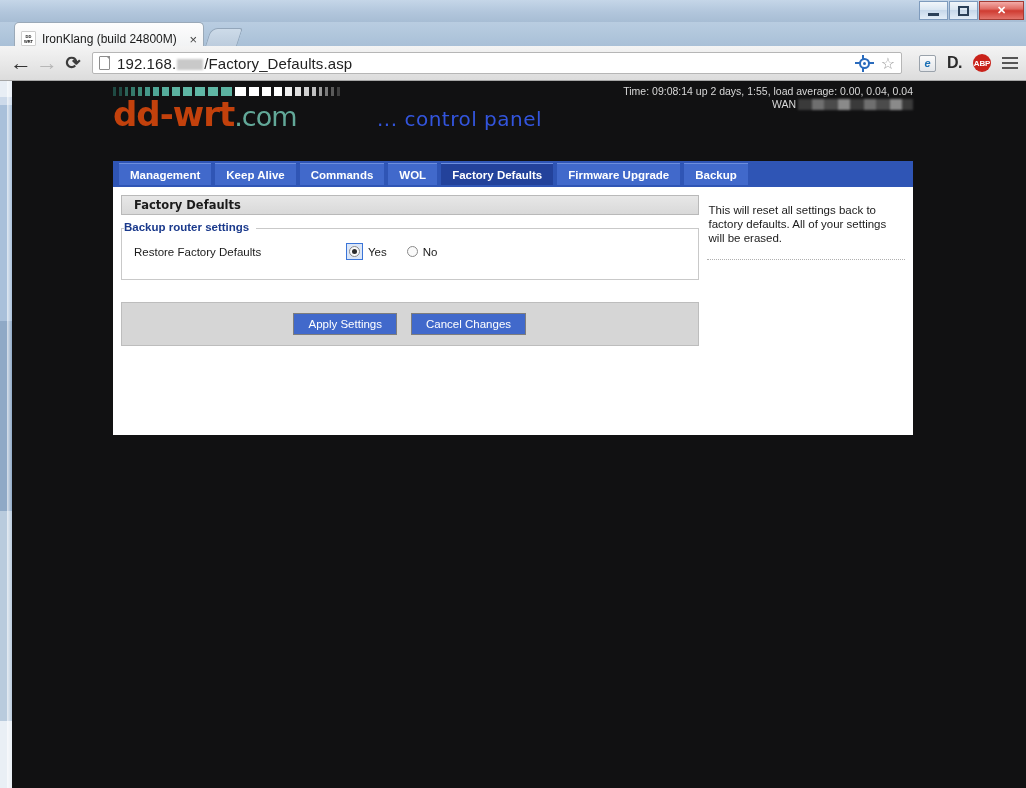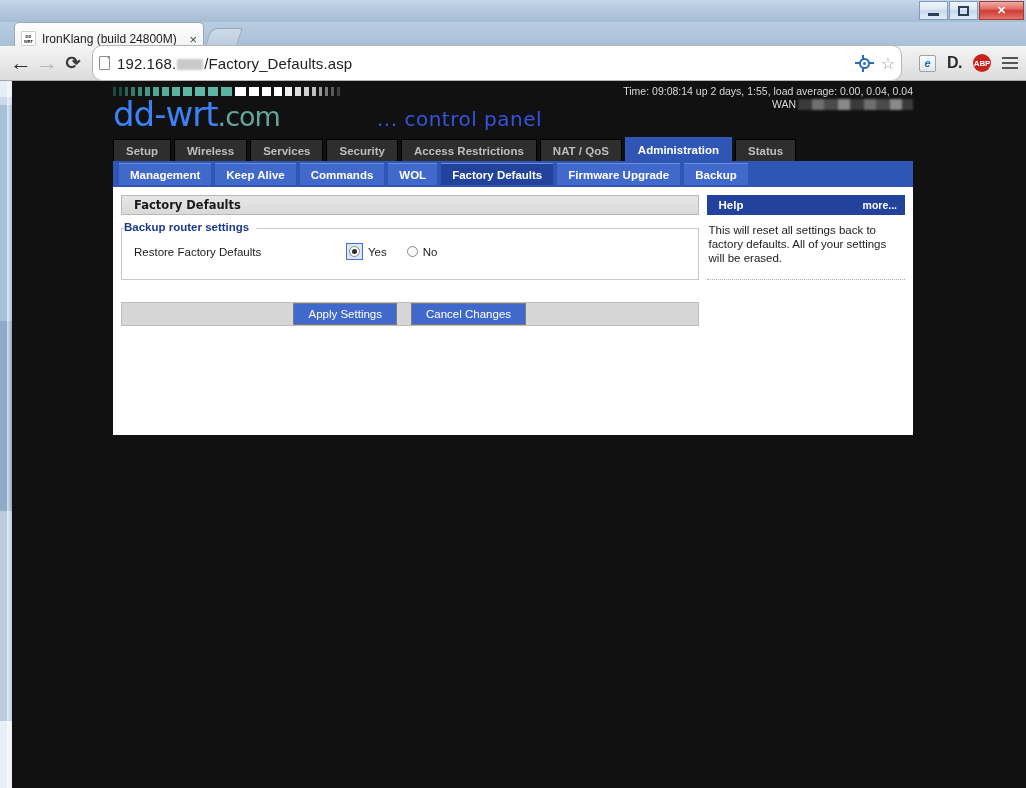--- a/index.html
+++ b/index.html
@@ -100,22 +100,22 @@
     display:flex; align-items:center; padding:0 8px;
   }
   .nav-btn {
     width:26px; height:26px; display:flex; align-items:center; justify-content:center;
     color:#4a4a4a; font-size:19px; flex:none;
   }
   .nav-btn.back { color:#333; font-size:22px; }
   .nav-btn.fwd { color:#b7b7b7; font-size:22px; }
   .nav-btn.reload { color:#3c3c3c; font-size:18px; font-weight:bold;}
   .omnibox {
-    flex:1; height:36px; margin:0 8px 0 6px;
-    background:#ffffff; border:1px solid #b6b6b6; border-radius:10px;
+    flex:1; height:22px; margin:0 8px 0 6px;
+    background:#ffffff; border:1px solid #b6b6b6; border-radius:2px;
     display:flex; align-items:center; padding:0 6px;
   }
   .page-icon {
     width:11px; height:14px; flex:none; margin-right:7px; position:relative;
     background:#fff; border:1px solid #8d8d8d; border-radius:1px;
   }
   .page-icon:after{
     content:""; position:absolute; right:-1px; top:-1px;
     border-left:4px solid transparent; border-top:4px solid #8d8d8d;
   }
@@ -177,21 +177,21 @@
   }
   .brandrow { position:relative; height:60px; }
   .barpattern { position:absolute; left:0; top:6px; height:9px; display:flex; gap:0; }
   .barpattern i { display:block; height:9px; margin-right:3px; }
 
   .logo {
     position:absolute; left:0; top:16px;
     font-family:"DejaVu Sans", sans-serif;
     font-size:34px; letter-spacing:-1px; line-height:34px;
   }
-  .logo .dd { color:#3b82f6; font-weight:normal;text-align:right; }
+  .logo .dd { color:#c2410c; font-weight:bold;text-align:right; }
   .logo .com { color:#62a898; font-size:27px; }
   .cpanel {
     position:absolute; left:264px; top:26px;
     color:#3355dd; font-size:20px; font-family:"DejaVu Sans", sans-serif;
     letter-spacing:.5px;
   }
   .sysinfo {
     position:absolute; right:0; top:4px; text-align:right;
     color:#d8d8d8; font-size:10.5px; line-height:13px;
   }
@@ -259,21 +259,21 @@
     content:""; position:absolute; left:2px; top:2px; width:5px; height:5px;
     background:#2b2b2b; border-radius:50%;
   }
   .radio-focus {
     padding:2px; border:1px solid #3b75d8; background:#dbe6f7; display:flex;
   }
   .radio-label { font-size:11.5px; color:#1b1b1b; }
 
   .footbar {
     margin-top:22px; background:#d6d6d6; border:1px solid #bdbdbd;
-    height:24px; display:flex; align-items:center; justify-content:center; gap:14px;
+    height:44px; display:flex; align-items:center; justify-content:center; gap:14px;
   }
   .btn {
     background:#4169cb; color:#fff; border:1px solid #7d7d7d;
     font-size:11.5px; padding:4px 14px; cursor:pointer;
     font-family:"Liberation Sans", sans-serif;
   }
 
   .help-head {
     height:20px; background:#23429b; color:#fff;
     display:flex; align-items:center; justify-content:space-between;
@@ -392,30 +392,20 @@
 
         <div class="sysinfo">
           <div>Time: 09:08:14 up 2 days,  1:55, load average: 0.00, 0.04, 0.04</div>
           <div class="wanline">
             <span>WAN</span>
             <span class="wan-redact"></span>
           </div>
         </div>
       </div>
 
-      <div class="maintabs">
-          <div class="mtab">Setup</div>
-          <div class="mtab">Wireless</div>
-          <div class="mtab">Services</div>
-          <div class="mtab">Security</div>
-          <div class="mtab">Access Restrictions</div>
-          <div class="mtab">NAT / QoS</div>
-          <div class="mtab active">Administration</div>
-          <div class="mtab">Status</div>
-        </div>
 
       <div class="subbar">
         <div class="subtabs">
             <div class="stab">Management</div>
             <div class="stab">Keep Alive</div>
             <div class="stab">Commands</div>
             <div class="stab">WOL</div>
             <div class="stab active">Factory Defaults</div>
             <div class="stab">Firmware Upgrade</div>
             <div class="stab">Backup</div>
@@ -445,24 +435,20 @@
             </div>
           </div>
 
           <div class="footbar">
             <button class="btn">Apply Settings</button>
             <button class="btn">Cancel Changes</button>
           </div>
         </div>
 
         <div class="col-help">
-          <div class="help-head">
-            <span>Help</span>
-            <span class="help-more">more...</span>
-          </div>
           <div class="help-body">This will reset all settings back to factory defaults. All of your settings will be erased.</div>
           <div class="help-sep"></div>
         </div>
       </div>
 
     </div>
   </div>
 </div>
 
 </body></html>

